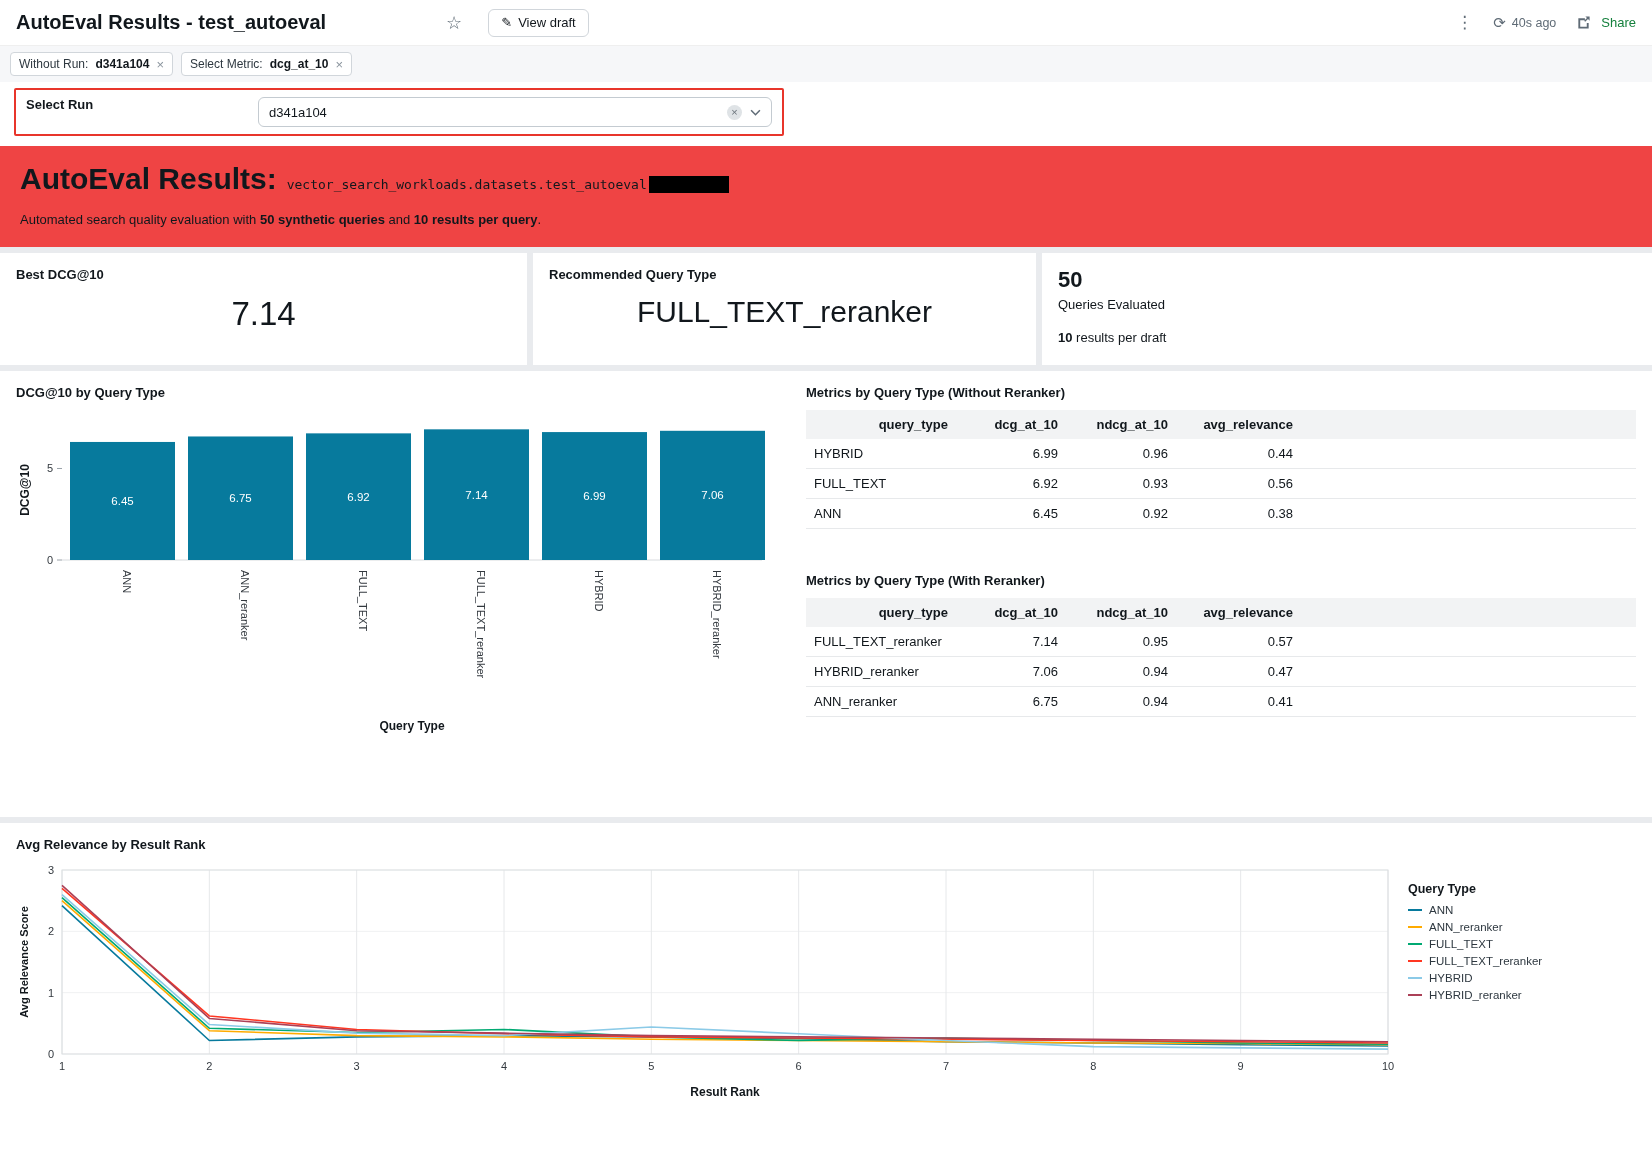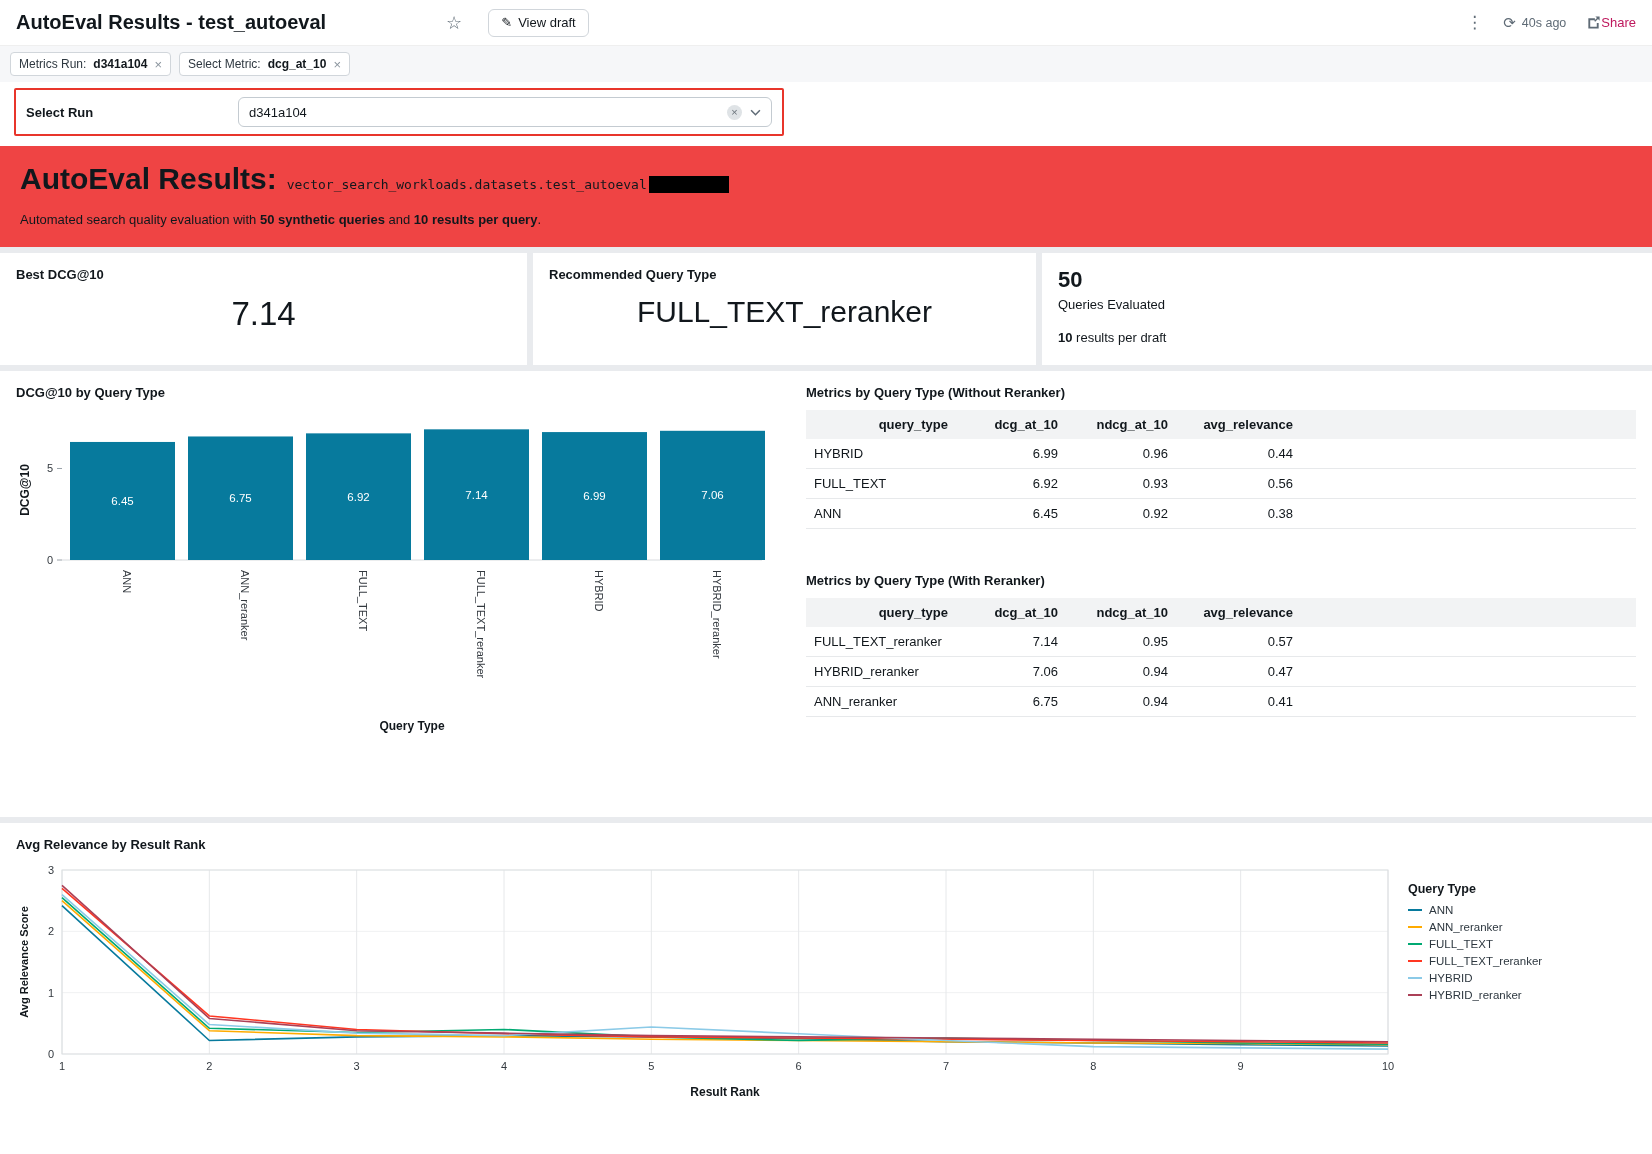--- a/index.html
+++ b/index.html
@@ -19,36 +19,36 @@
   .star { margin-left: 120px; font-size: 18px; }
   .view-draft {
     margin-left: 26px; display: inline-flex; align-items: center; gap: 6px;
     height: 28px; padding: 0 12px; background: #fff; border: 1px solid #d1d6db;
     border-radius: 6px; font-size: 13px; color: #11171c; cursor: pointer;
   }
   .topbar-right { margin-left: auto; display: flex; align-items: center; gap: 20px; }
   .refresh { display: inline-flex; align-items: center; gap: 6px; background: none; border: none;
     color: #5f6b76; font-size: 12.5px; cursor: pointer; }
   .refresh .glyph { font-size: 15px; }
-  .share { display: inline-flex; align-items: flex-end; gap: 0; background: none; border: none;
-    font-size: 13px; color: #be185d; cursor: pointer; }
+  .share { display: inline-flex; align-items: flex-end; gap: 10px; background: none; border: none;
+    font-size: 13px; color: #15803d; cursor: pointer; }
   
   .chips-row { background: #f6f7f9; padding: 6px 10px; display: flex; gap: 8px; align-items: center; }
   .chip {
     display: inline-flex; align-items: center; gap: 7px; background: #fff;
     border: 1px solid #d1d6db; border-radius: 4px; height: 24px; padding: 0 8px;
     font-size: 12px; color: #2e3840;
   }
   .chip b { font-weight: 700; color: #11171c; }
   .chip .x { color: #8a949d; cursor: pointer; font-size: 13px; line-height: 1; }
   
   .filter-section { background: #fff; padding: 6px 0 10px 0; }
   .highlight-box {
     margin-left: 14px; width: 770px; border: 2px solid #e8352b; border-radius: 2px;
-    display: flex; align-items: center; padding: 7px 10px; gap: 0; background: #fff;
+    display: flex; padding: 7px 10px; gap: 20px; background: #fff;
   }
   .filter-label { font-size: 13px; font-weight: 700; width: 212px; }
   .dropdown {
     flex: 1; height: 30px; border: 1px solid #c4cbd1; border-radius: 6px;
     display: flex; align-items: center; padding: 0 10px; font-size: 13px; background: #fff; cursor: pointer;
   }
   .dd-icons { margin-left: auto; display: flex; align-items: center; gap: 8px; }
   .clear {
     width: 15px; height: 15px; border-radius: 50%; background: #dfe3e6; color: #6b747c;
     font-size: 11px; display: inline-flex; align-items: center; justify-content: center; cursor: pointer;
@@ -115,21 +115,21 @@
         <path d="M2.5 3.5h7v2h-5v7h7v-4h2v6h-11z" fill="#5f6b76"></path>
         <path d="M10 1.5h4.5V6l-1.7-1.7-3 3-1.1-1.1 3-3z" fill="#5f6b76"></path>
       </svg>
       <span>Share</span>
     </button>
   </div>
 </header>
 
 <div class="chips-row">
   <span class="chip">
-    <span>Metrics Run:</span>
+    <span>Without Run:</span>
     <b>d341a104</b>
     <span class="x">×</span>
   </span>
   <span class="chip">
     <span>Select Metric:</span>
     <b>dcg_at_10</b>
     <span class="x">×</span>
   </span>
 </div>
 

